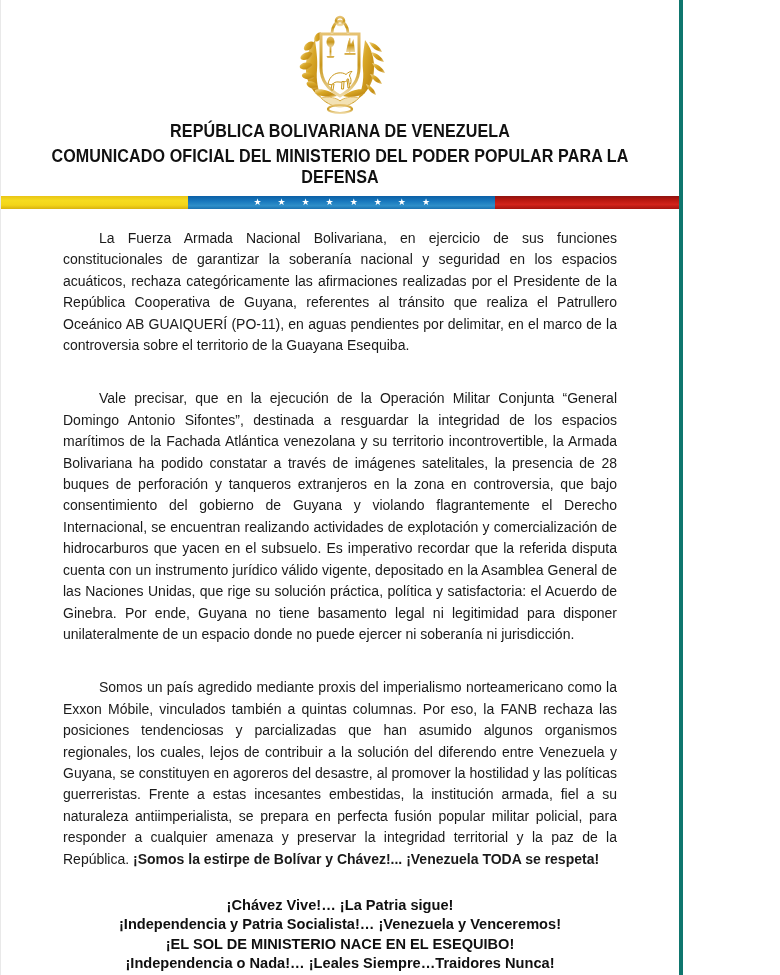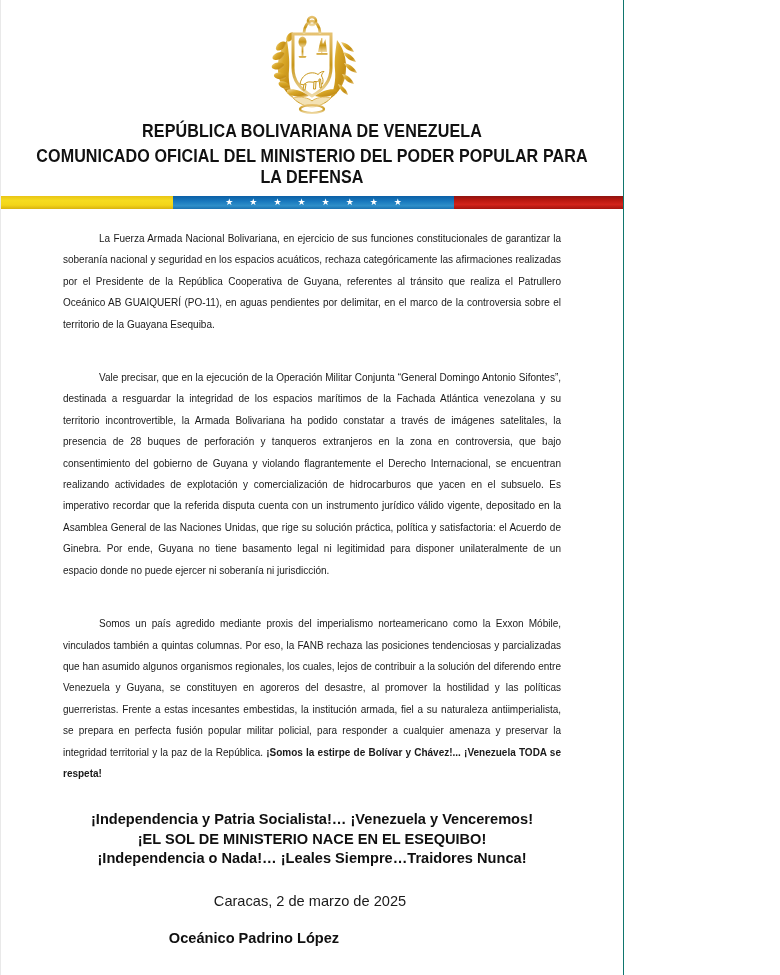--- a/index.html
+++ b/index.html
@@ -6,27 +6,27 @@
     margin: 0;
     padding: 0;
     background: #ffffff;
   }
   body {
     font-family: "Liberation Sans", sans-serif;
     -webkit-font-smoothing: antialiased;
   }
   #page {
     position: relative;
-    width: 624px;
+    width: 683px;
     height: 975px;
     background: #ffffff;
     overflow: hidden;
     box-sizing: border-box;
     border-left: 1px solid #e9e9e9;
-    border-right: 1px solid #0f766e;
+    border-right: 4px solid #0f766e;
   }
 
   
   .header {
     padding-top: 12px;
     text-align: center;
   }
   .crest {
     width: 110px;
     height: 103px;
@@ -92,21 +92,21 @@
 
   
   .body-wrap {
     padding: 0 62px 0 62px;
   }
   p.para {
     margin: 0;
     padding: 0;
     text-align: justify;
     text-justify: inter-word;
-    font-size: 10px;
+    font-size: 14px;
     line-height: 21.4px;
     color: #1a1a1a;
     text-indent: 36px;
   }
   p.para + p.para { margin-top: 32px; }
   #para-1 { margin-top: 19px; }
   .bold { font-weight: bold; }
 
   
   .slogans {
@@ -241,20 +241,21 @@
 
   <div class="body-wrap">
 
     <p class="para" id="para-1">La Fuerza Armada Nacional Bolivariana, en ejercicio de sus funciones constitucionales de garantizar la soberanía nacional y seguridad en los espacios acuáticos, rechaza categóricamente las afirmaciones realizadas por el Presidente de la República Cooperativa de Guyana, referentes al tránsito que realiza el Patrullero Oceánico AB GUAIQUERÍ (PO-11), en aguas pendientes por delimitar, en el marco de la controversia sobre el territorio de la Guayana Esequiba.</p>
 
     <p class="para">Vale precisar, que en la ejecución de la Operación Militar Conjunta “General Domingo Antonio Sifontes”, destinada a resguardar la integridad de los espacios marítimos de la Fachada Atlántica venezolana y su territorio incontrovertible, la Armada Bolivariana ha podido constatar a través de imágenes satelitales, la presencia de 28 buques de perforación y tanqueros extranjeros en la zona en controversia, que bajo consentimiento del gobierno de Guyana y violando flagrantemente el Derecho Internacional, se encuentran realizando actividades de explotación y comercialización de hidrocarburos que yacen en el subsuelo. Es imperativo recordar que la referida disputa cuenta con un instrumento jurídico válido vigente, depositado en la Asamblea General de las Naciones Unidas, que rige su solución práctica, política y satisfactoria: el Acuerdo de Ginebra. Por ende, Guyana no tiene basamento legal ni legitimidad para disponer unilateralmente de un espacio donde no puede ejercer ni soberanía ni jurisdicción.</p>
 
     <p class="para"><span>Somos un país agredido mediante proxis del imperialismo norteamericano como la Exxon Móbile, vinculados también a quintas columnas. Por eso, la FANB rechaza las posiciones tendenciosas y parcializadas que han asumido algunos organismos regionales, los cuales, lejos de contribuir a la solución del diferendo entre Venezuela y Guyana, se constituyen en agoreros del desastre, al promover la hostilidad y las políticas guerreristas. Frente a estas incesantes embestidas, la institución armada, fiel a su naturaleza antiimperialista, se prepara en perfecta fusión popular militar policial, para responder a cualquier amenaza y preservar la integridad territorial y la paz de la República. </span><span class="bold">¡Somos la estirpe de Bolívar y Chávez!... ¡Venezuela TODA se respeta!</span></p>
 
     <div class="slogans">
+      <div class="slogan-line">¡Chávez Vive!… ¡La Patria sigue!</div>
       <div class="slogan-line">¡Independencia y Patria Socialista!… ¡Venezuela y Venceremos!</div>
       <div class="slogan-line">¡EL SOL DE MINISTERIO NACE EN EL ESEQUIBO!</div>
       <div class="slogan-line">¡Independencia o Nada!… ¡Leales Siempre…Traidores Nunca!</div>
     </div>
 
     <div class="dateline">Caracas, 2 de marzo de 2025</div>
 
     <div class="signature">
       <div>Oceánico Padrino López</div>
     </div>

